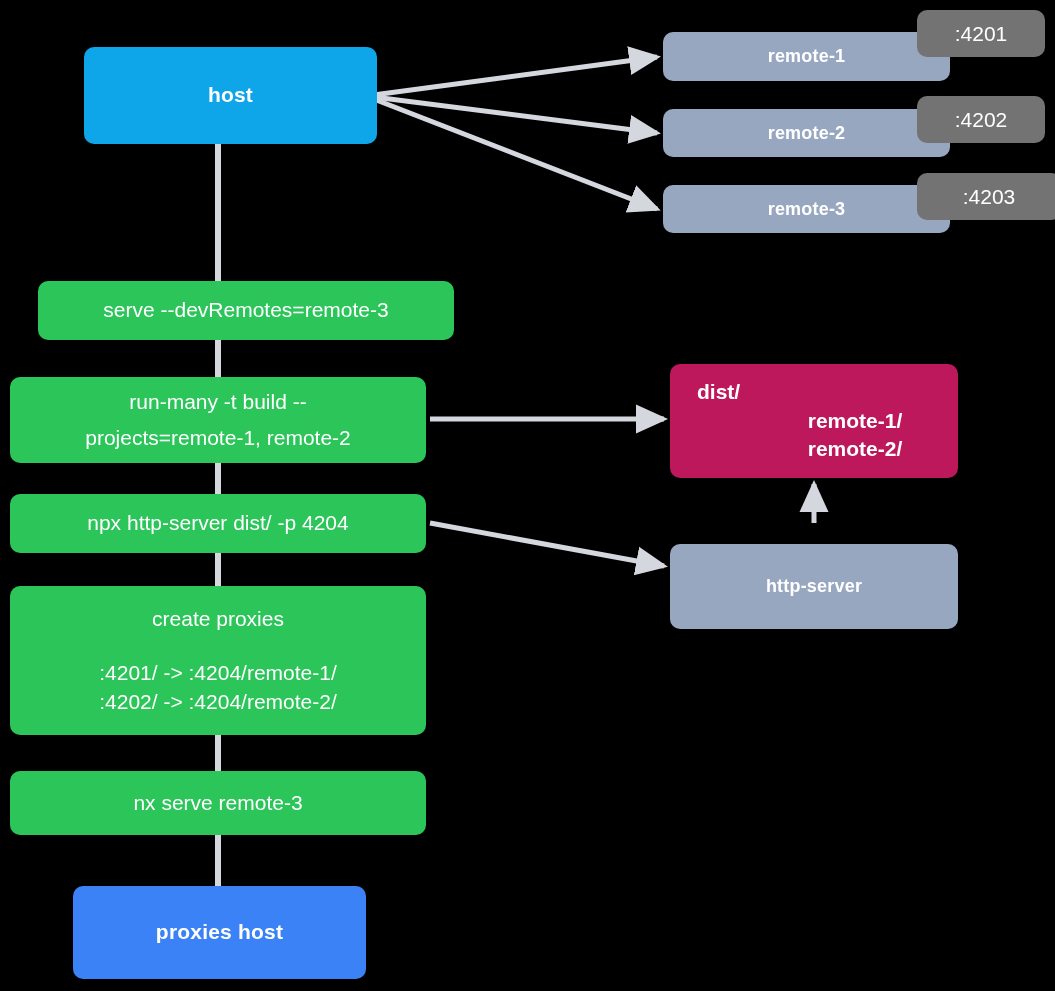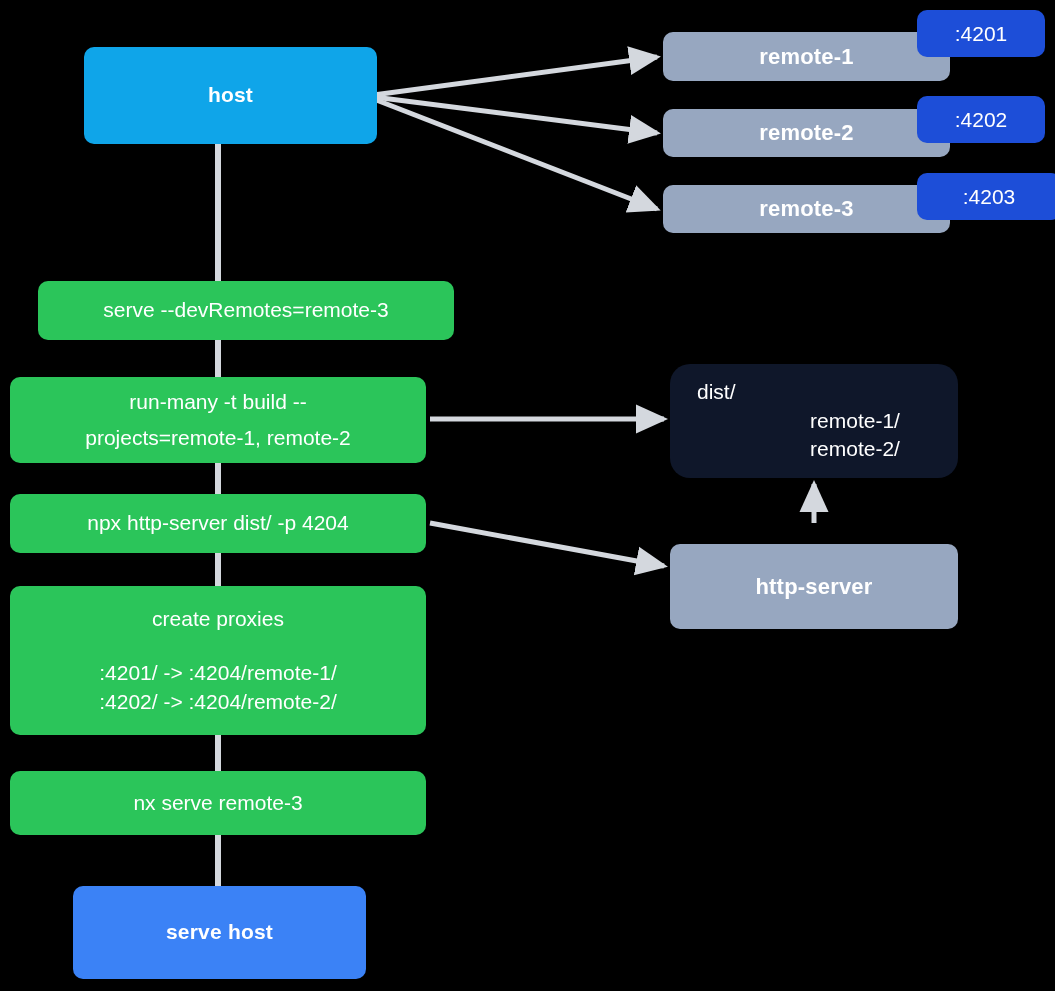--- a/index.html
+++ b/index.html
@@ -42,36 +42,35 @@
     letter-spacing: 0.2px;
   }
   .node-cmd {
     background: #2BC55A;
     font-weight: normal;
     font-size: 21px;
   }
   .node-remote {
     background: #97A7C0;
     font-weight: bold;
-    font-size: 22px;
+    font-size: 18px;
     letter-spacing: 0.2px;
   }
   .node-plain {
-    background: #0f172a;
-    font-weight: normal;
-    font-size: 21px;
-    border-radius: 20px;
+    background: #be185d;
+    font-weight: bold;
+    font-size: 21px;
   }
   .badge {
     position: absolute;
     box-sizing: border-box;
     display: flex;
     align-items: center;
     justify-content: center;
-    background: #1d4ed8;
+    background: #737373;
     color: #ffffff;
     font-size: 21px;
     border-radius: 10px;
     z-index: 5;
   }
   .dist-body {
     width: 100%;
     padding-left: 27px;
     box-sizing: border-box;
     text-align: left;
@@ -177,21 +176,21 @@
     <span class="cmd-spacer"></span>
     <span class="cmd-line">:4201/ -&gt; :4204/remote-1/</span>
     <span class="cmd-line">:4202/ -&gt; :4204/remote-2/</span>
   </div>
 
   <div class="node node-cmd" style="left:10px;top:771px;width:416px;height:64px;">
     <span class="cmd-line">nx serve remote-3</span>
   </div>
 
   <div class="node node-served" style="left:73px;top:886px;width:293px;height:93px;">
-    <span>serve host</span>
+    <span>proxies host</span>
   </div>
 
   <div class="node node-plain" style="left:670px;top:364px;width:288px;height:114px;align-items:flex-start;">
     <div class="dist-body">
       <span class="dist-line-root">dist/</span>
       <span class="dist-line-indent">remote-1/</span>
       <span class="dist-line-indent">remote-2/</span>
     </div>
   </div>
 

